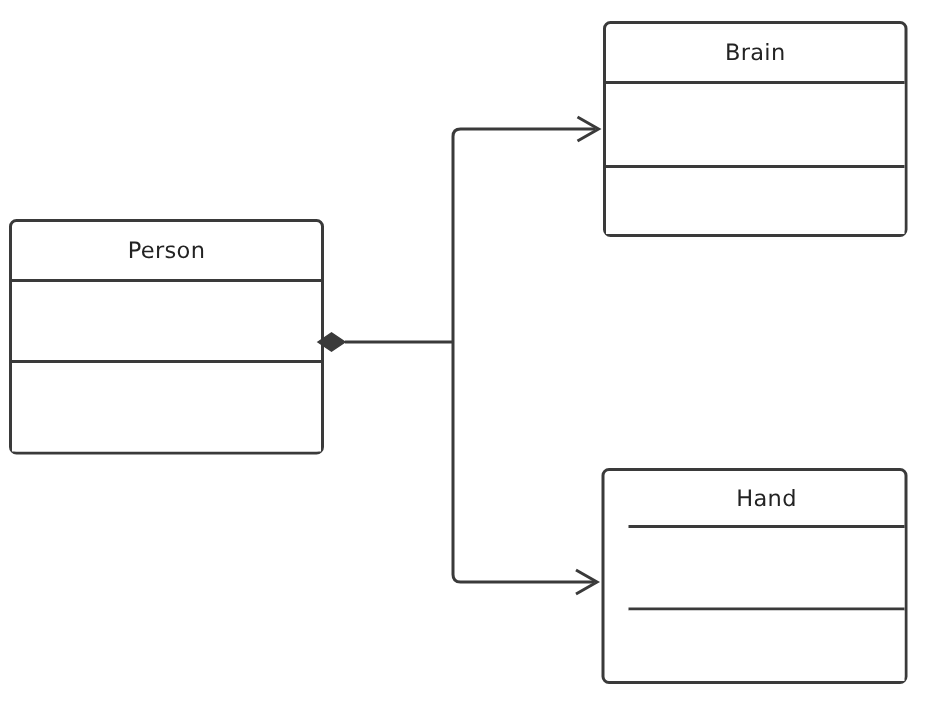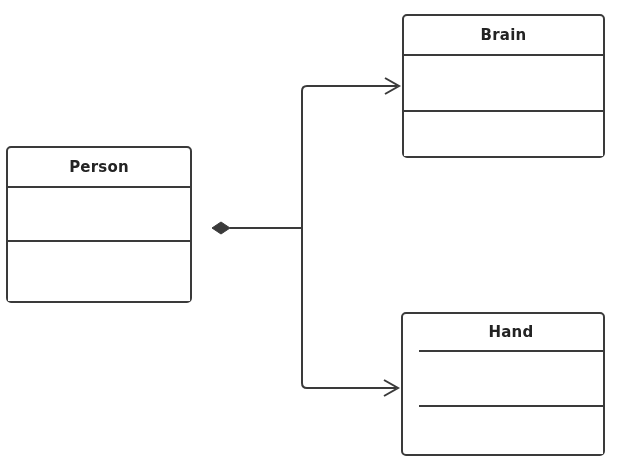--- a/index.html
+++ b/index.html
@@ -26,21 +26,21 @@
     border: 2px solid #3a3a3a;
     border-radius: 5px;
     display: flex;
     flex-direction: column;
   }
   .uml-title {
     box-sizing: border-box;
     display: flex;
     align-items: center;
     justify-content: center;
-    font-weight: bold;
+    font-weight: normal;
     font-size: 15px;
     color: #232323;
     letter-spacing: 0.2px;
     border-bottom: 2px solid #3a3a3a;
     user-select: none;
   }
   .uml-compartment {
     box-sizing: border-box;
     background: #ffffff;
   }
@@ -75,21 +75,21 @@
     stroke: #3a3a3a;
     stroke-width: 1;
     stroke-linejoin: miter;
   }
 </style>
 </head>
 <body>
 
 <div id="canvas">
 
-  <div class="uml-class" id="class-person" style="left:6px; top:146px; width:186px; height:157px;">
+  <div class="uml-class" id="class-person" style="left:6px; top:146px; width:210px; height:157px;">
     <div class="uml-title" style="height:40px;">Person</div>
     <div class="uml-compartment divided" style="height:54px;"></div>
     <div class="uml-compartment" style="flex:1;"></div>
   </div>
 
   <div class="uml-class" id="class-brain" style="left:402px; top:14px; width:203px; height:144px;">
     <div class="uml-title" style="height:40px;">Brain</div>
     <div class="uml-compartment divided" style="height:56px;"></div>
     <div class="uml-compartment" style="flex:1;"></div>
   </div>

